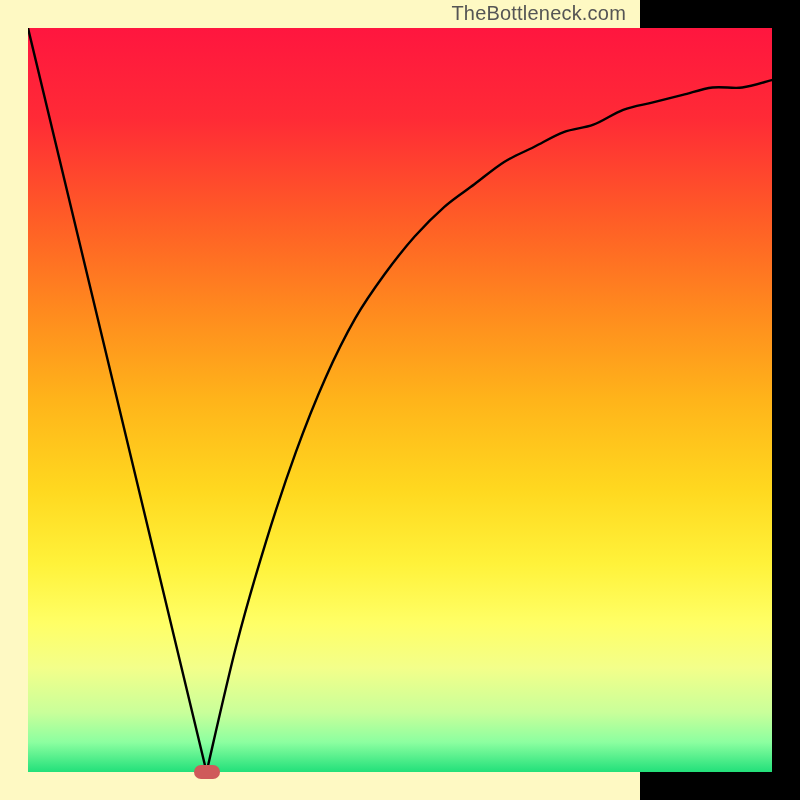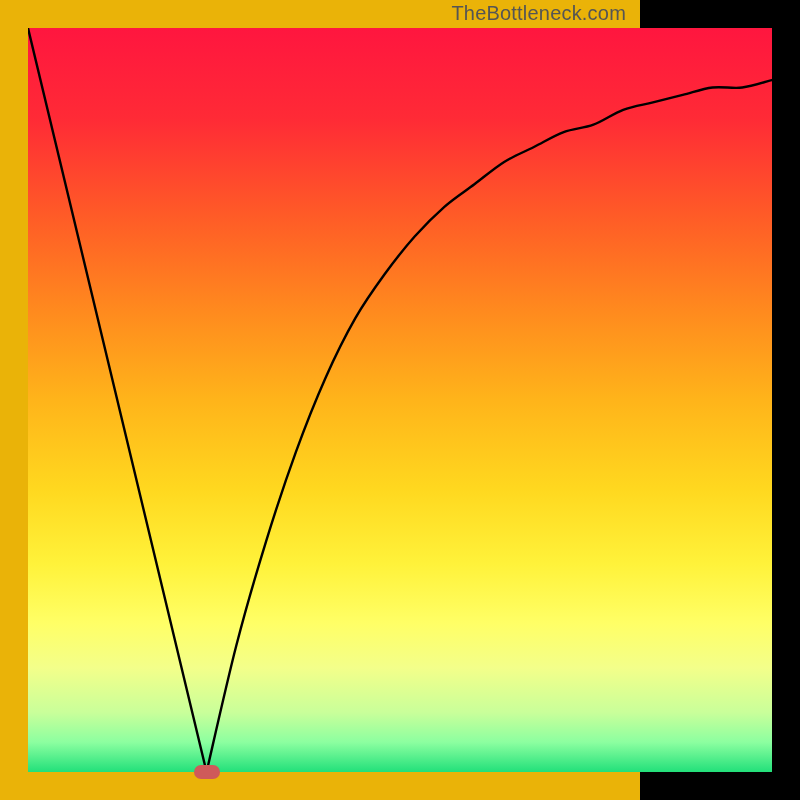--- a/index.html
+++ b/index.html
@@ -8,21 +8,21 @@
     width: 800px;
     height: 800px;
     background: #000;
     font-family: Arial, Helvetica, sans-serif;
     overflow: hidden;
   }
   .frame {
     position: relative;
     width: 640px;
     height: 800px;
-    background: #eab308;
+    background: #fef9c3;
   }
   .watermark {
     position: absolute;
     top: 2px;
     right: 14px;
     color: #555;
     font-size: 20px;
     font-weight: 500;
     letter-spacing: 0.2px;
     user-select: none;

